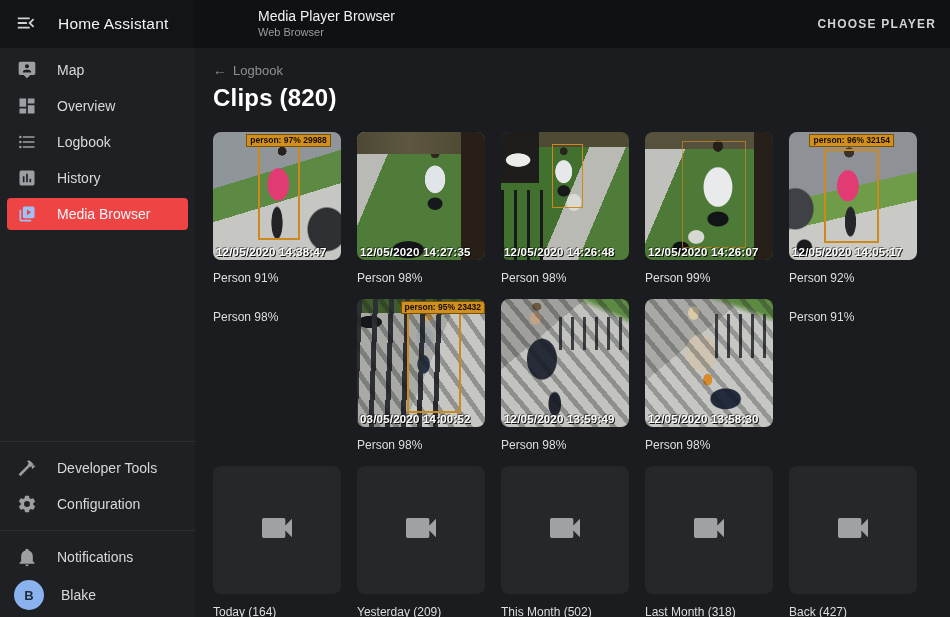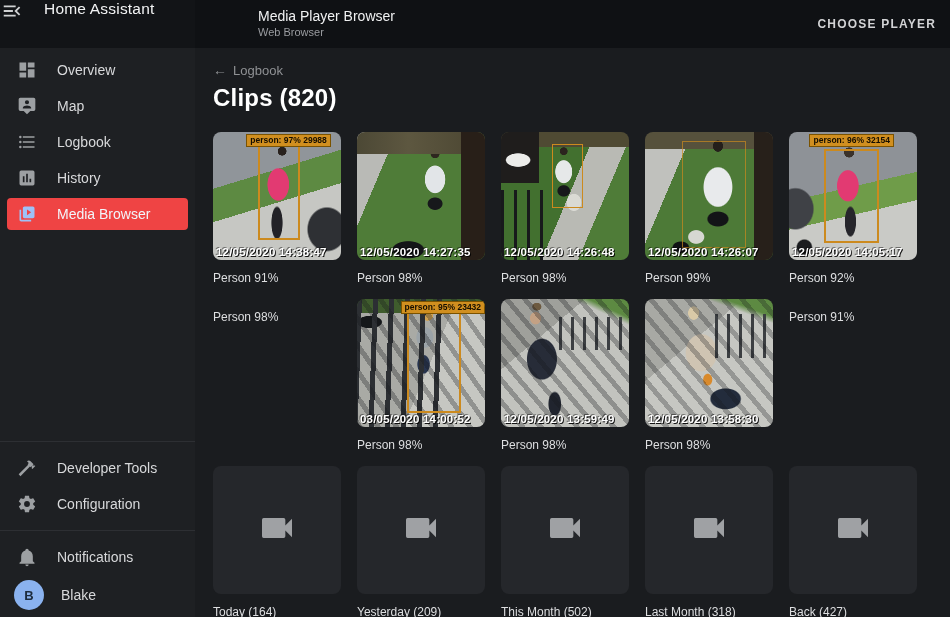--- a/index.html
+++ b/index.html
@@ -2,21 +2,21 @@
 <html><head>
 <meta charset="utf-8">
 <style>
   * { margin:0; padding:0; box-sizing:border-box; }
   html,body { width:950px; height:617px; overflow:hidden; background:#1a1c1f;
               font-family:"Liberation Sans", sans-serif; }
   .app { width:950px; height:617px; display:flex; flex-direction:column; overflow:hidden; }
 
   
   .topbar { height:48px; flex:0 0 48px; background:#0f1114; display:flex; align-items:center; color:#e8e9ea; }
-  .tb-left { width:195px; flex:0 0 195px; display:flex; align-items:flex-start; background:#121417; height:100%; }
+  .tb-left { width:195px; flex:0 0 195px; display:flex; align-items:center; padding-left:14px; background:#121417; height:100%; }
   .menu-btn { width:24px; height:24px; border:none; background:transparent; color:#cfd1d3; cursor:pointer; padding:0; }
   .menu-btn svg { width:22px; height:22px; fill:#cfd1d3; }
   .app-title { margin-left:20px; font-size:15.5px; color:#f2f3f4; letter-spacing:0.2px; }
   .tb-title { margin-left:63px; line-height:1.25; }
   .tb-title .t { font-size:14px; color:#f0f1f2; }
   .tb-title .st { font-size:11px; color:#9a9ca0; }
   .choose-player { margin-left:auto; margin-right:14px; background:transparent; border:none;
                    color:#d2d3d5; font-size:12px; font-weight:bold; letter-spacing:1.2px;
                    text-transform:uppercase; cursor:pointer; font-family:"Liberation Sans",sans-serif; }
 
@@ -208,32 +208,32 @@
     </div>
     <button class="choose-player">CHOOSE PLAYER</button>
   </header>
 
   <div class="body">
 
     <nav class="sidebar">
       <div class="side-item">
         <span class="ic">
           <svg viewBox="0 0 24 24">
+              <path d="M20,2H4A2,2 0 0,0 2,4V16A2,2 0 0,0 4,18H8L12,22L16,18H20A2,2 0 0,0 22,16V4A2,2 0 0,0 20,2M12,5A2.5,2.5 0 0,1 14.5,7.5A2.5,2.5 0 0,1 12,10A2.5,2.5 0 0,1 9.5,7.5A2.5,2.5 0 0,1 12,5M17,15H7V14C7,12.34 10.33,11.5 12,11.5C13.67,11.5 17,12.34 17,14V15Z"></path>
+            </svg>
+        </span>
+        <span>Map</span>
+      </div>
+      <div class="side-item">
+        <span class="ic">
+          <svg viewBox="0 0 24 24">
               <path d="M13,3V9H21V3M13,21H21V11H13M3,21H11V15H3M3,13H11V3H3V13Z"></path>
             </svg>
         </span>
         <span>Overview</span>
-      </div>
-      <div class="side-item">
-        <span class="ic">
-          <svg viewBox="0 0 24 24">
-              <path d="M20,2H4A2,2 0 0,0 2,4V16A2,2 0 0,0 4,18H8L12,22L16,18H20A2,2 0 0,0 22,16V4A2,2 0 0,0 20,2M12,5A2.5,2.5 0 0,1 14.5,7.5A2.5,2.5 0 0,1 12,10A2.5,2.5 0 0,1 9.5,7.5A2.5,2.5 0 0,1 12,5M17,15H7V14C7,12.34 10.33,11.5 12,11.5C13.67,11.5 17,12.34 17,14V15Z"></path>
-            </svg>
-        </span>
-        <span>Map</span>
       </div>
       <div class="side-item">
         <span class="ic">
           <svg viewBox="0 0 24 24">
               <path d="M7,5H21V7H7V5M7,13V11H21V13H7M4,4.5A1.5,1.5 0 0,1 5.5,6A1.5,1.5 0 0,1 4,7.5A1.5,1.5 0 0,1 2.5,6A1.5,1.5 0 0,1 4,4.5M4,10.5A1.5,1.5 0 0,1 5.5,12A1.5,1.5 0 0,1 4,13.5A1.5,1.5 0 0,1 2.5,12A1.5,1.5 0 0,1 4,10.5M7,19V17H21V19H7M4,16.5A1.5,1.5 0 0,1 5.5,18A1.5,1.5 0 0,1 4,19.5A1.5,1.5 0 0,1 2.5,18A1.5,1.5 0 0,1 4,16.5Z"></path>
             </svg>
         </span>
         <span>Logbook</span>
       </div>
       <div class="side-item">

